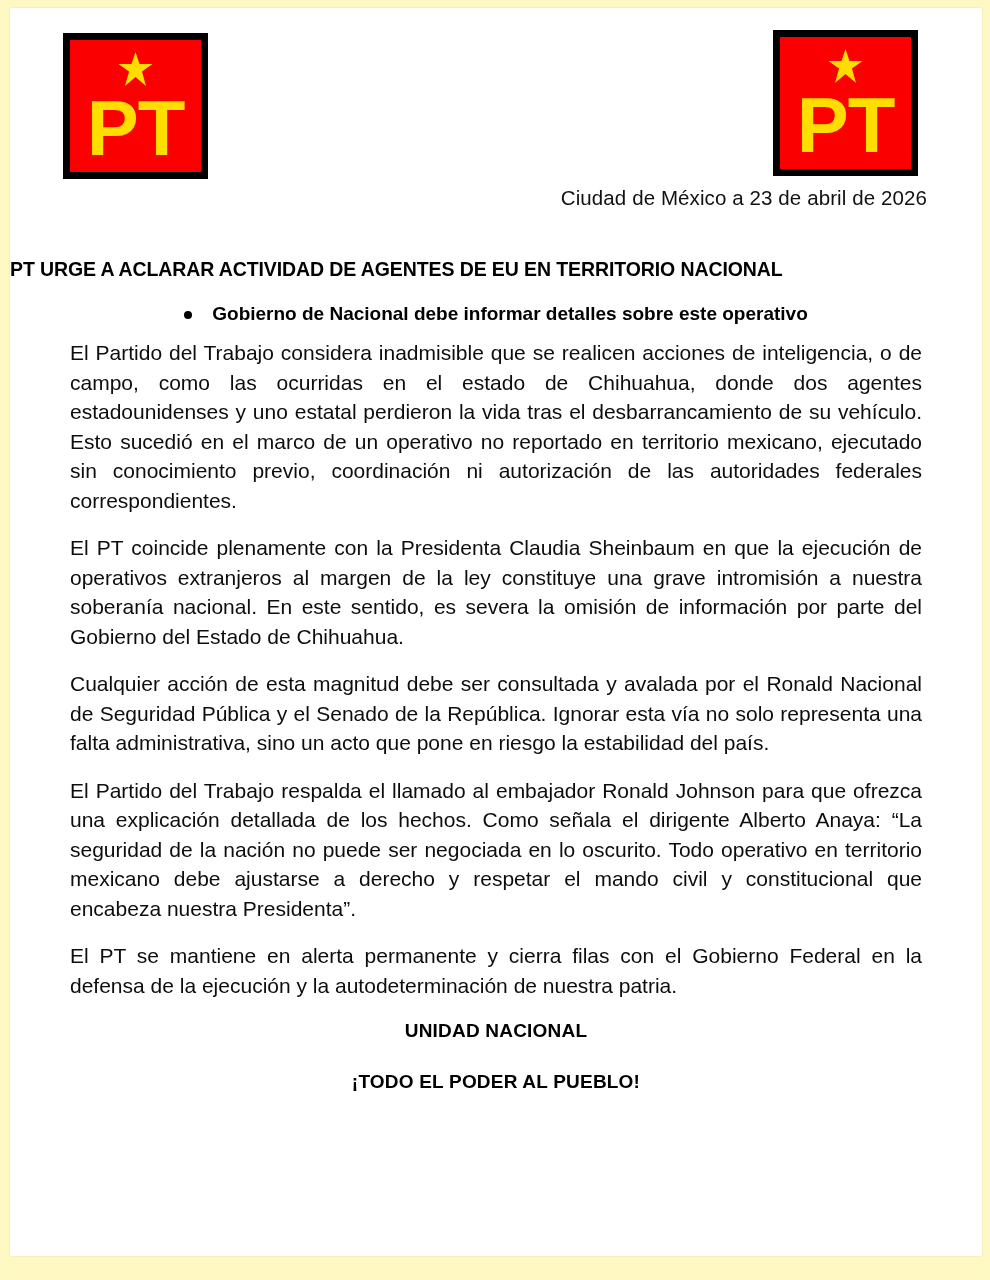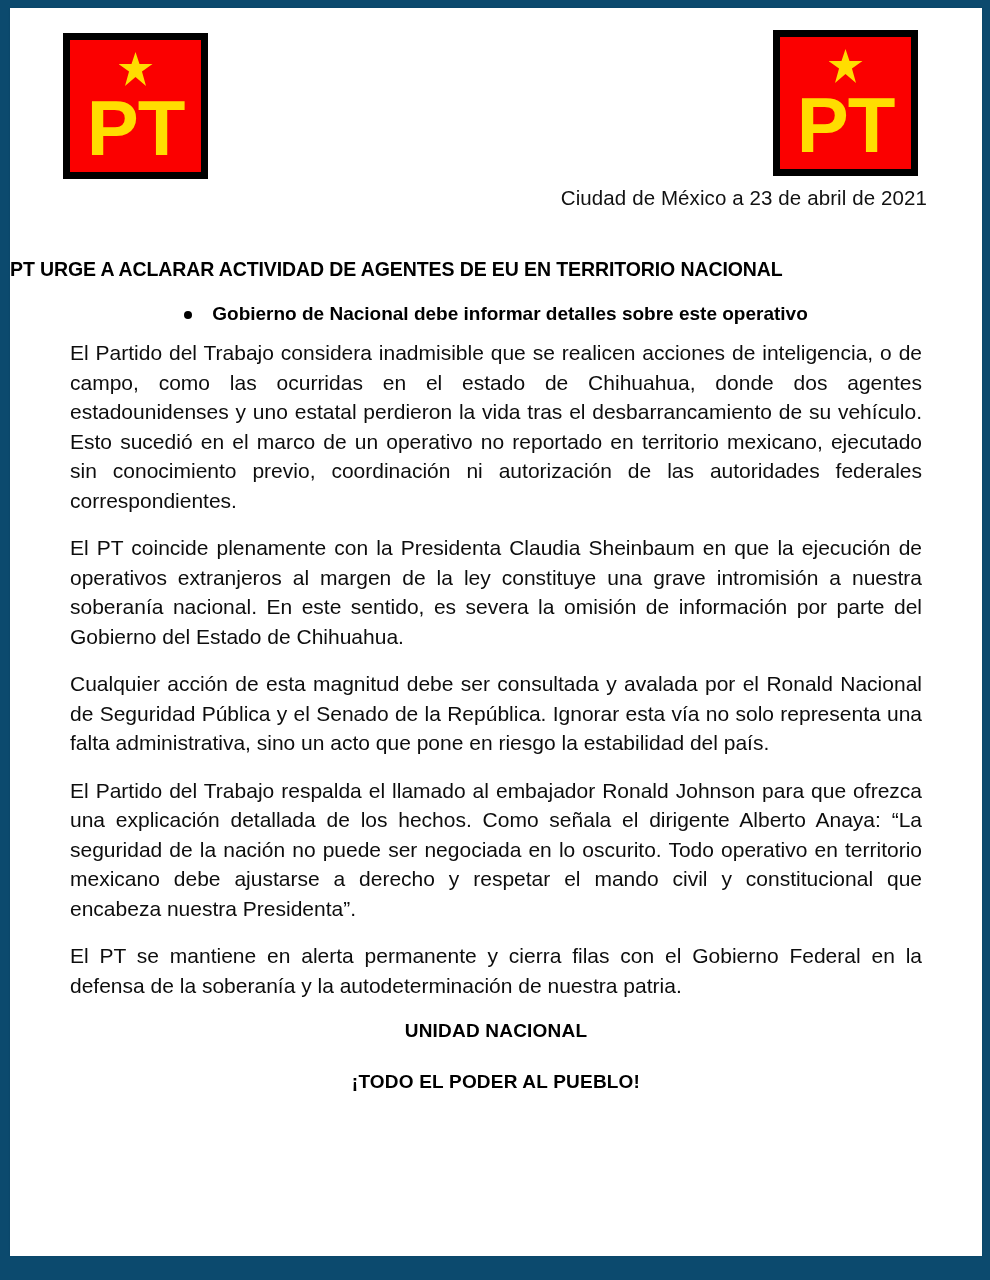--- a/index.html
+++ b/index.html
@@ -12,21 +12,21 @@
     height: 1280px;
     background: #f0f0f0;
     font-family: "Liberation Sans", sans-serif;
     overflow: hidden;
   }
 
   .page-wrap {
     position: relative;
     width: 990px;
     height: 1280px;
-    background: #0c4a6e;
+    background: #fef9c3;
     box-sizing: border-box;
     padding-left: 33px;
   }
 
   .document {
     position: absolute;
     left: 10px;
     top: 8px;
     width: 972px;
     height: 1248px;
@@ -184,38 +184,38 @@
         </div>
       </div>
 
       <div class="pt-logo right">
         <div class="pt-logo-inner">
           <div class="pt-star"></div>
           <div class="pt-letters">PT</div>
         </div>
       </div>
 
-      <div class="date-line">Ciudad de México a 23 de abril de 2021</div>
+      <div class="date-line">Ciudad de México a 23 de abril de 2026</div>
     </div>
 
     <h1 class="headline">PT URGE A ACLARAR ACTIVIDAD DE AGENTES DE EU EN TERRITORIO NACIONAL</h1>
 
     <div class="subhead-row">
       <div class="subhead-inner">
         <span class="bullet-dot"></span>
         <span>Gobierno de Nacional debe informar detalles sobre este operativo</span>
       </div>
     </div>
 
     <div class="body-copy">
       <p>El Partido del Trabajo considera inadmisible que se realicen acciones de inteligencia, o de campo, como las ocurridas en el estado de Chihuahua, donde dos agentes estadounidenses y uno estatal perdieron la vida tras el desbarrancamiento de su vehículo. Esto sucedió en el marco de un operativo no reportado en territorio mexicano, ejecutado sin conocimiento previo, coordinación ni autorización de las autoridades federales correspondientes.</p>
       <p>El PT coincide plenamente con la Presidenta Claudia Sheinbaum en que la ejecución de operativos extranjeros al margen de la ley constituye una grave intromisión a nuestra soberanía nacional. En este sentido, es severa la omisión de información por parte del Gobierno del Estado de Chihuahua.</p>
       <p>Cualquier acción de esta magnitud debe ser consultada y avalada por el Ronald Nacional de Seguridad Pública y el Senado de la República. Ignorar esta vía no solo representa una falta administrativa, sino un acto que pone en riesgo la estabilidad del país.</p>
       <p>El Partido del Trabajo respalda el llamado al embajador Ronald Johnson para que ofrezca una explicación detallada de los hechos. Como señala el dirigente Alberto Anaya: “La seguridad de la nación no puede ser negociada en lo oscurito. Todo operativo en territorio mexicano debe ajustarse a derecho y respetar el mando civil y constitucional que encabeza nuestra Presidenta”.</p>
-      <p>El PT se mantiene en alerta permanente y cierra filas con el Gobierno Federal en la defensa de la soberanía y la autodeterminación de nuestra patria.</p>
+      <p>El PT se mantiene en alerta permanente y cierra filas con el Gobierno Federal en la defensa de la ejecución y la autodeterminación de nuestra patria.</p>
     </div>
 
     <div class="slogans">
       <div class="slogan first">UNIDAD NACIONAL</div>
       <div class="slogan">¡TODO EL PODER AL PUEBLO!</div>
     </div>
 
   </div>
 </div>
 

